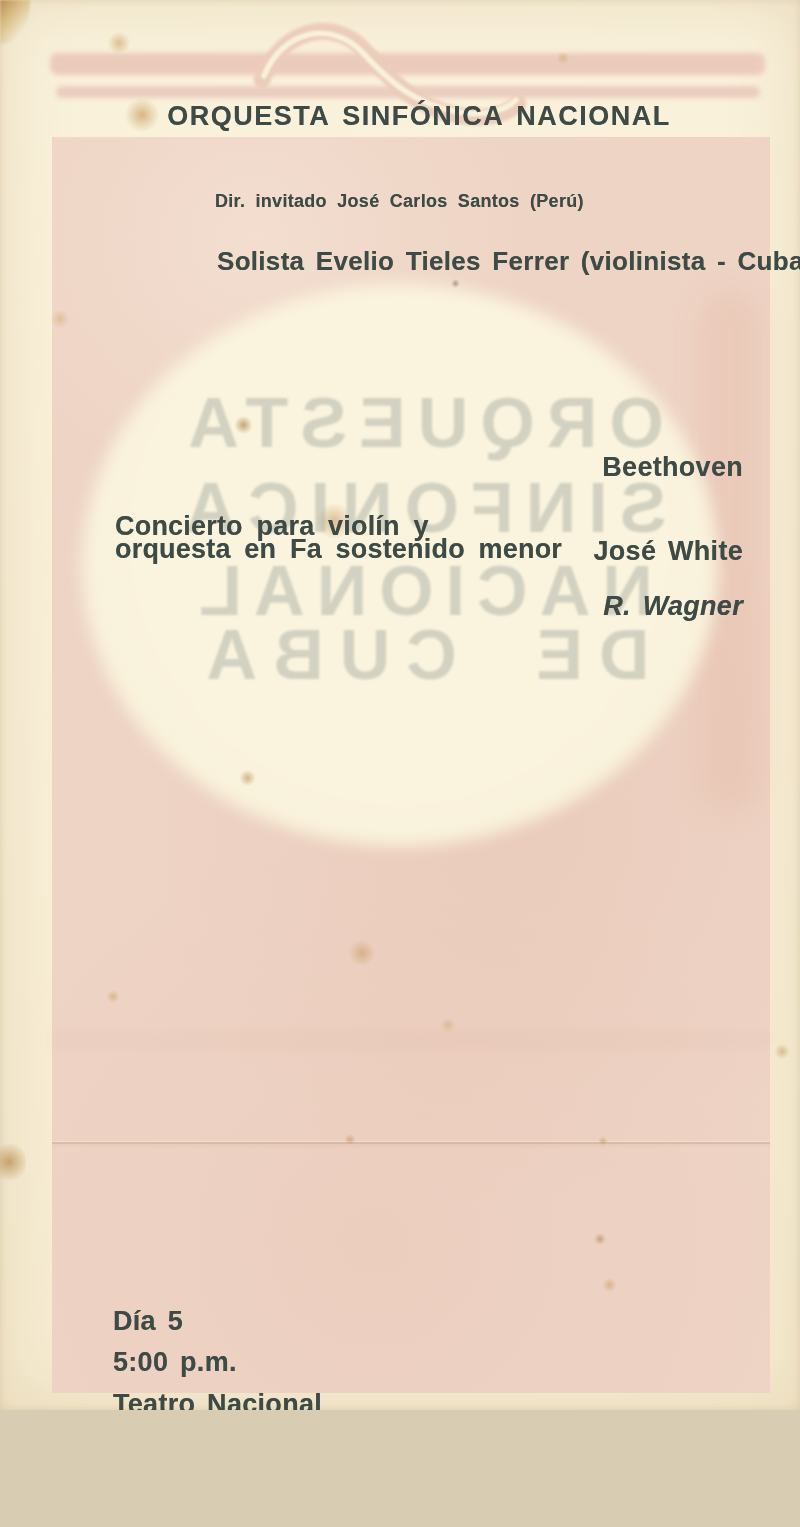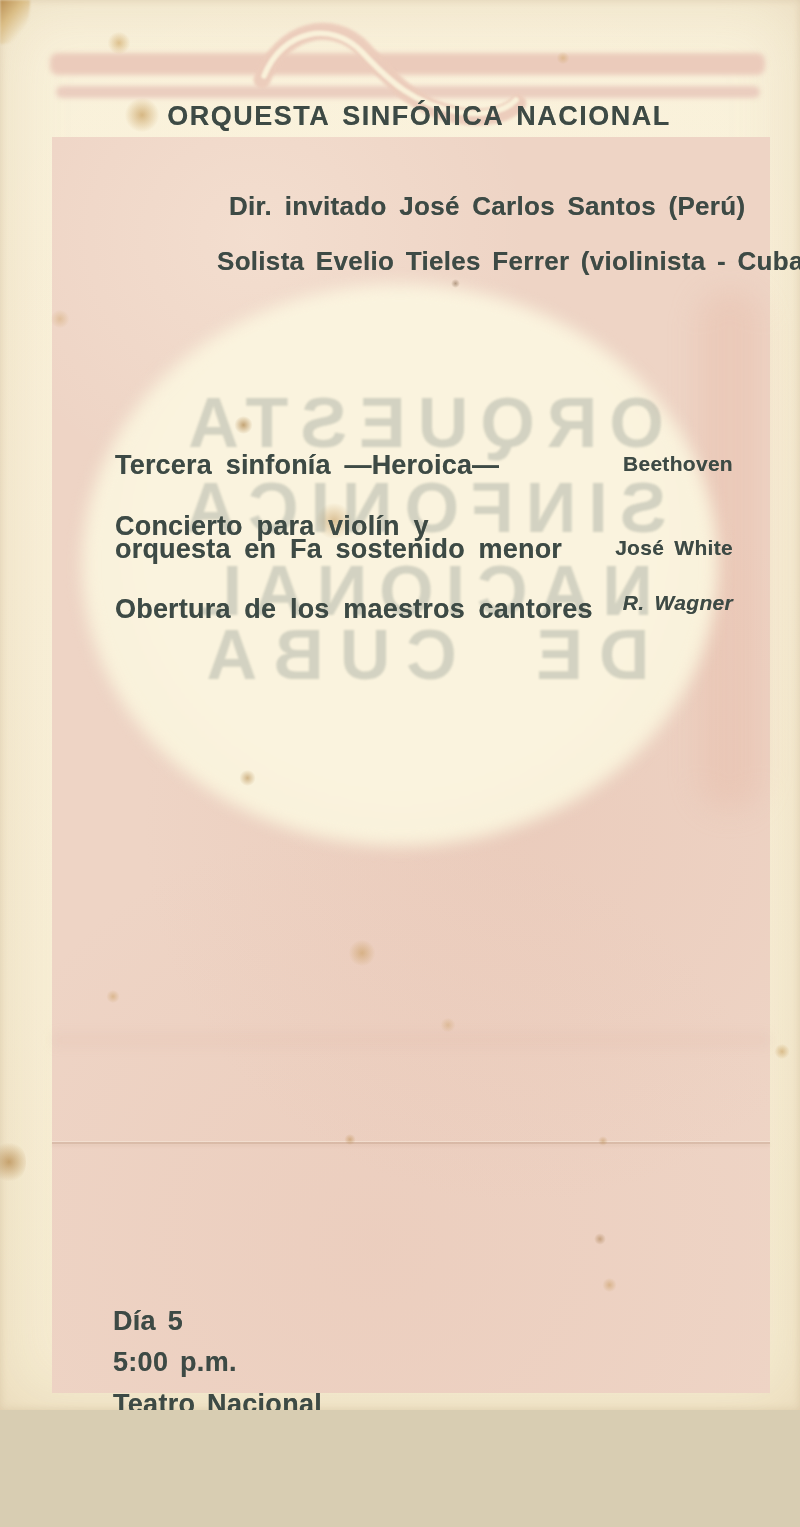--- a/index.html
+++ b/index.html
@@ -53,26 +53,26 @@
     background:linear-gradient(130deg,#b98f53 0%, #dabd85 35%, rgba(218,189,133,0) 72%);
     border-radius:0 0 90% 0;filter:blur(1px);
   }
   .stain{position:absolute;border-radius:50%;}
   
   .t{
     position:absolute;font-weight:bold;color:#3d4a45;white-space:nowrap;
     text-shadow:0 0 0.6px rgba(61,74,69,0.55);
   }
   .title   {left:119px;top:101px;width:600px;text-align:center;font-size:27px;letter-spacing:1.5px;word-spacing:4px;}
-  .dir     {left:229px;top:191px;font-size:26px;word-spacing:5px;letter-spacing:0.3px;}
+  .dir     {left:215px;top:191px;font-size:18px;word-spacing:5px;letter-spacing:0.3px;}
   .sol     {left:217px;top:246px;font-size:26px;word-spacing:4px;letter-spacing:0.3px;}
   .programa{left:345px;top:362px;width:200px;text-align:center;font-size:27px;letter-spacing:0.5px;}
   .work    {left:115px;font-size:27px;word-spacing:6px;letter-spacing:0.2px;}
   .w1{top:450px;} .w2a{top:511px;} .w2b{top:534px;} .w3{top:594px;}
-  .composer{right:67px;text-align:right;font-size:21px;word-spacing:4px;letter-spacing:0.3px;}
+  .composer{right:57px;text-align:right;font-size:27px;word-spacing:4px;letter-spacing:0.3px;}
   .c1{top:452px;} .c2{top:536px;} .c3{top:591px;font-style:italic;}
   .foot    {left:113px;font-size:27px;word-spacing:4px;letter-spacing:0.3px;}
   .f1{top:1306px;} .f2{top:1347px;} .f3{top:1389px;}
   
   .watermark{
     position:absolute;left:0;top:0;width:800px;height:760px;
     transform:translateX(20px) scaleX(-1);
     filter:blur(1.3px);
     pointer-events:none;
   }
@@ -137,27 +137,25 @@
     <div class="wm-line wm2">SINFONICA</div>
     <div class="wm-line wm3">NACIONAL</div>
     <div class="wm-line wm4">DE CUBA</div>
   </div>
 
   <div class="t title">ORQUESTA SINFÓNICA NACIONAL</div>
   <div class="t dir">Dir. invitado José Carlos Santos (Perú)</div>
   <div class="t sol">Solista Evelio Tieles Ferrer (violinista - Cuba)</div>
 
 
-  <div class="t work w1">Tercera sinfonía —Heroica—</div>
   <div class="t composer c1">Beethoven</div>
 
   <div class="t work w2a">Concierto para violín y</div>
   <div class="t work w2b">orquesta en Fa sostenido menor</div>
   <div class="t composer c2">José White</div>
 
-  <div class="t work w3">Obertura de los maestros cantores</div>
   <div class="t composer c3">R. Wagner</div>
 
   <div class="t foot f1">Día 5</div>
   <div class="t foot f2">5:00 p.m.</div>
   <div class="t foot f3">Teatro Nacional</div>
 
 </div>
 
 </body></html>

